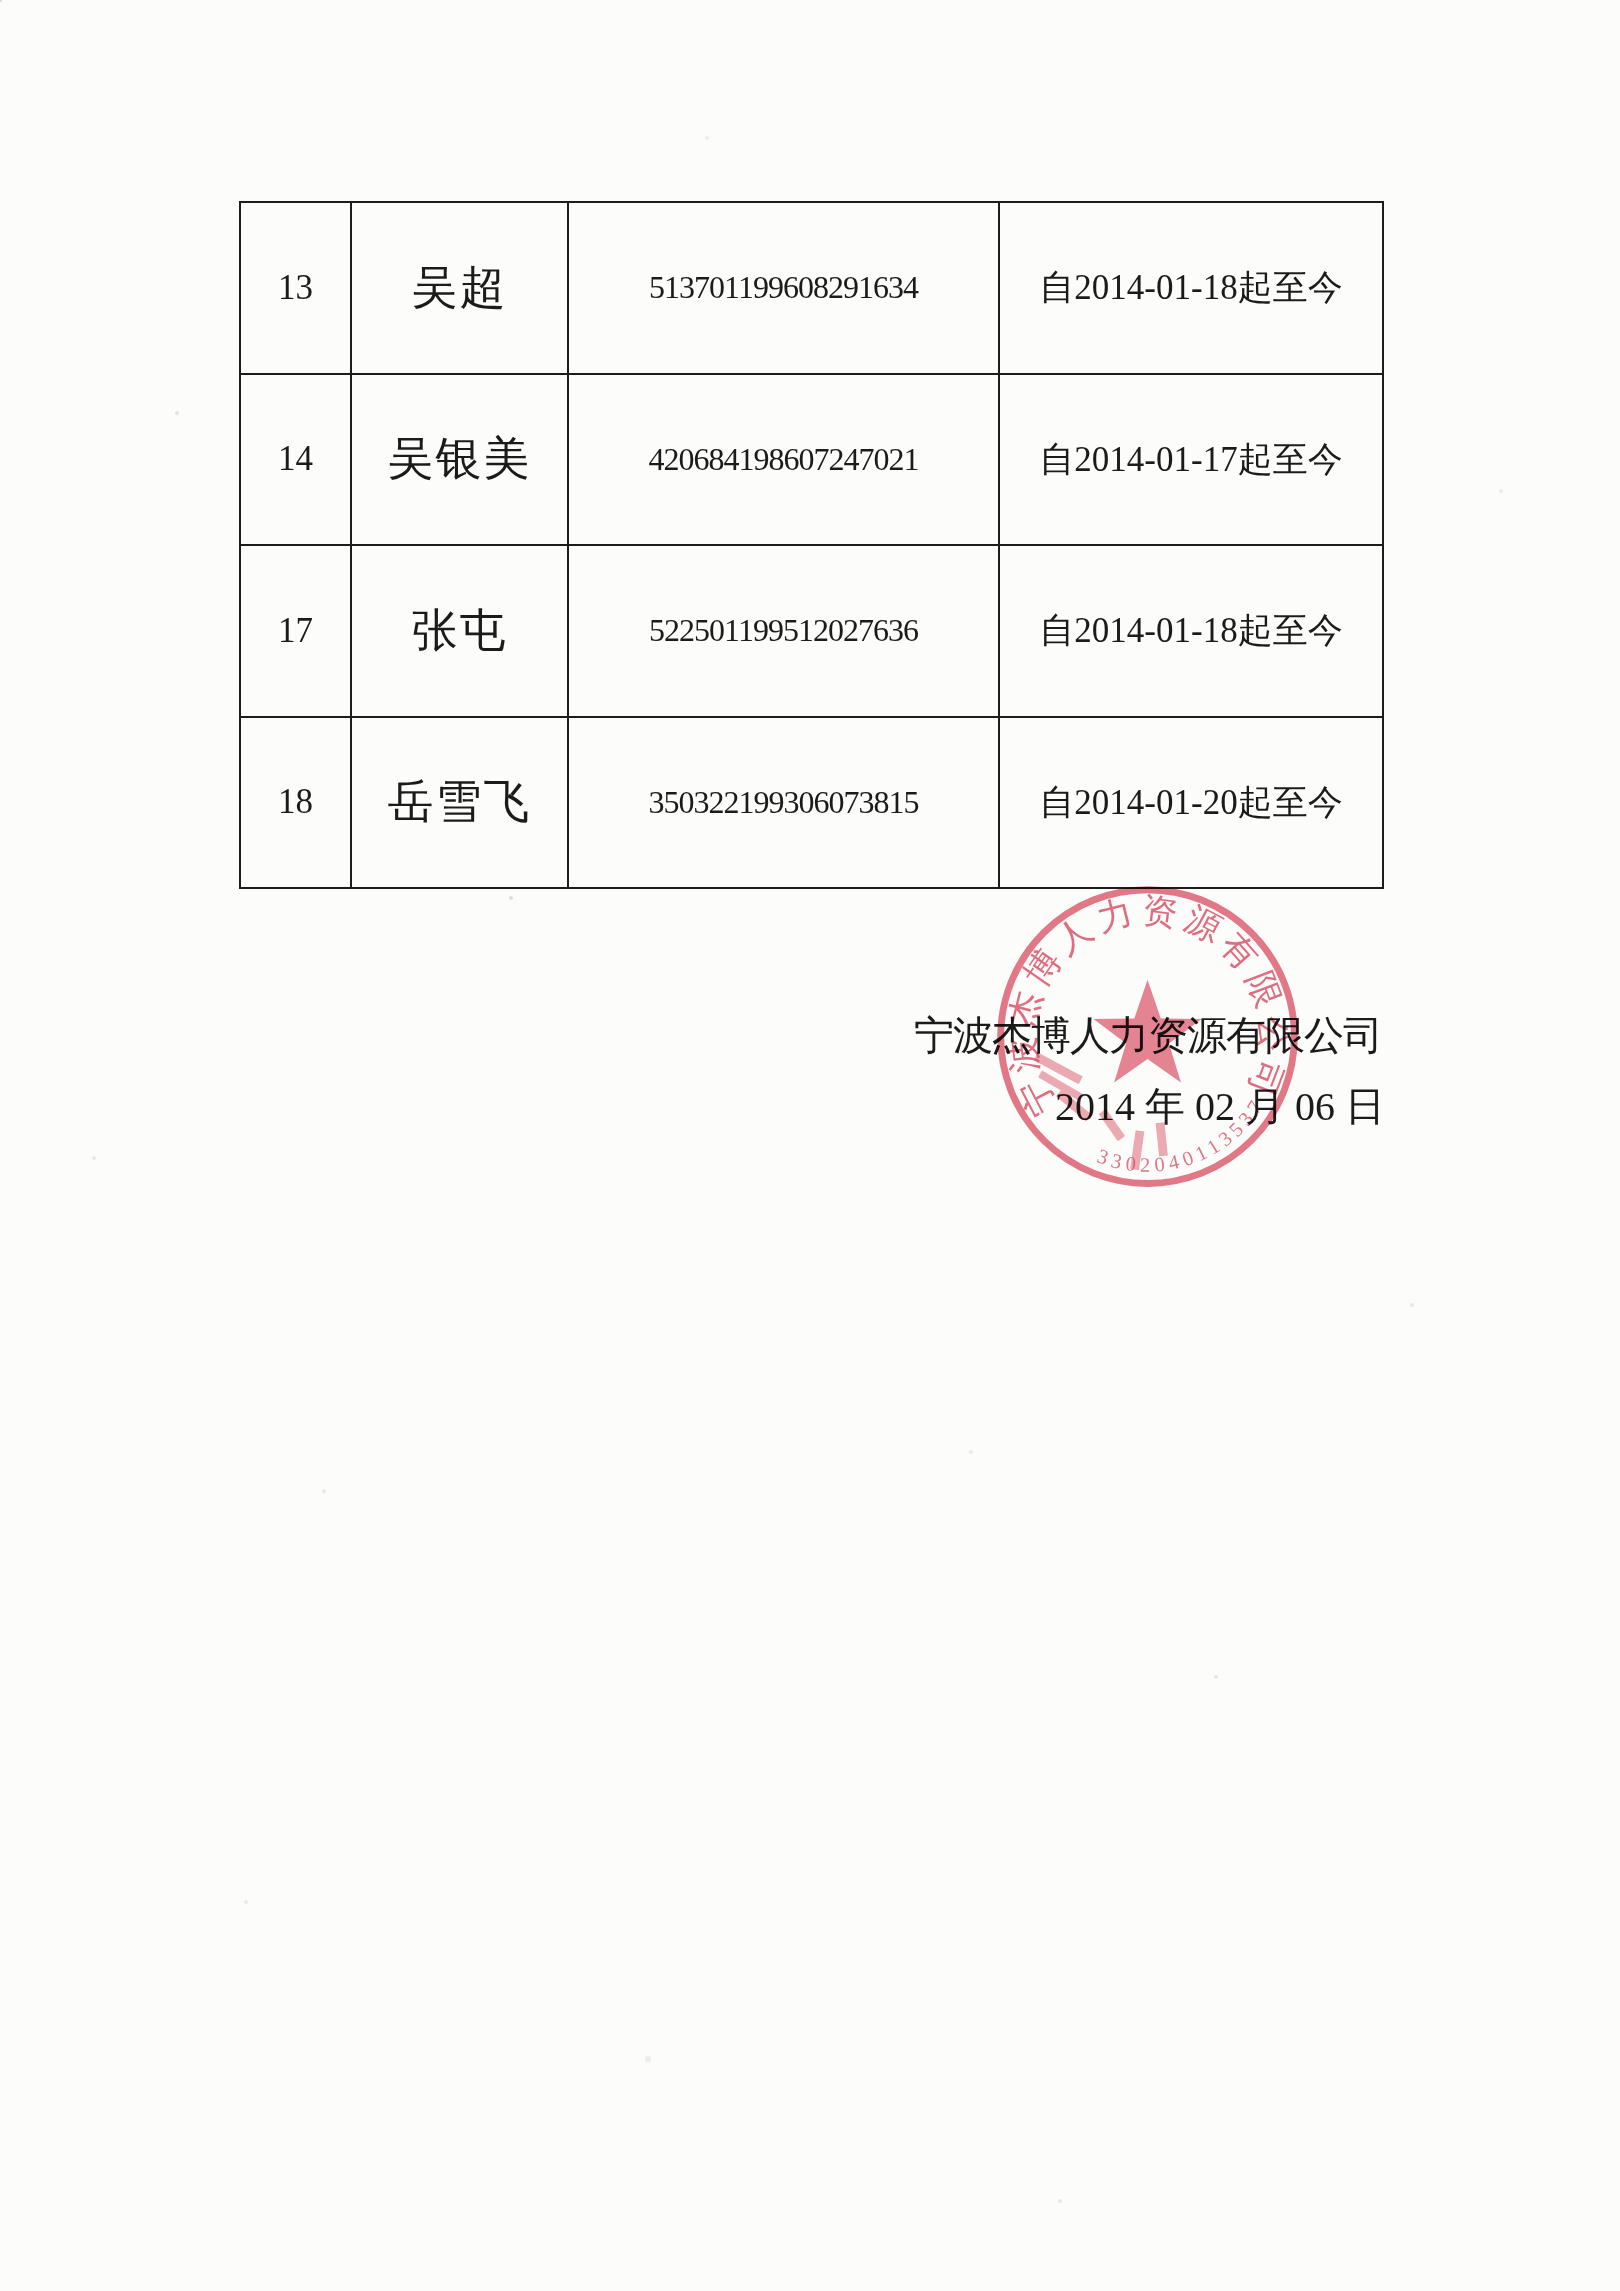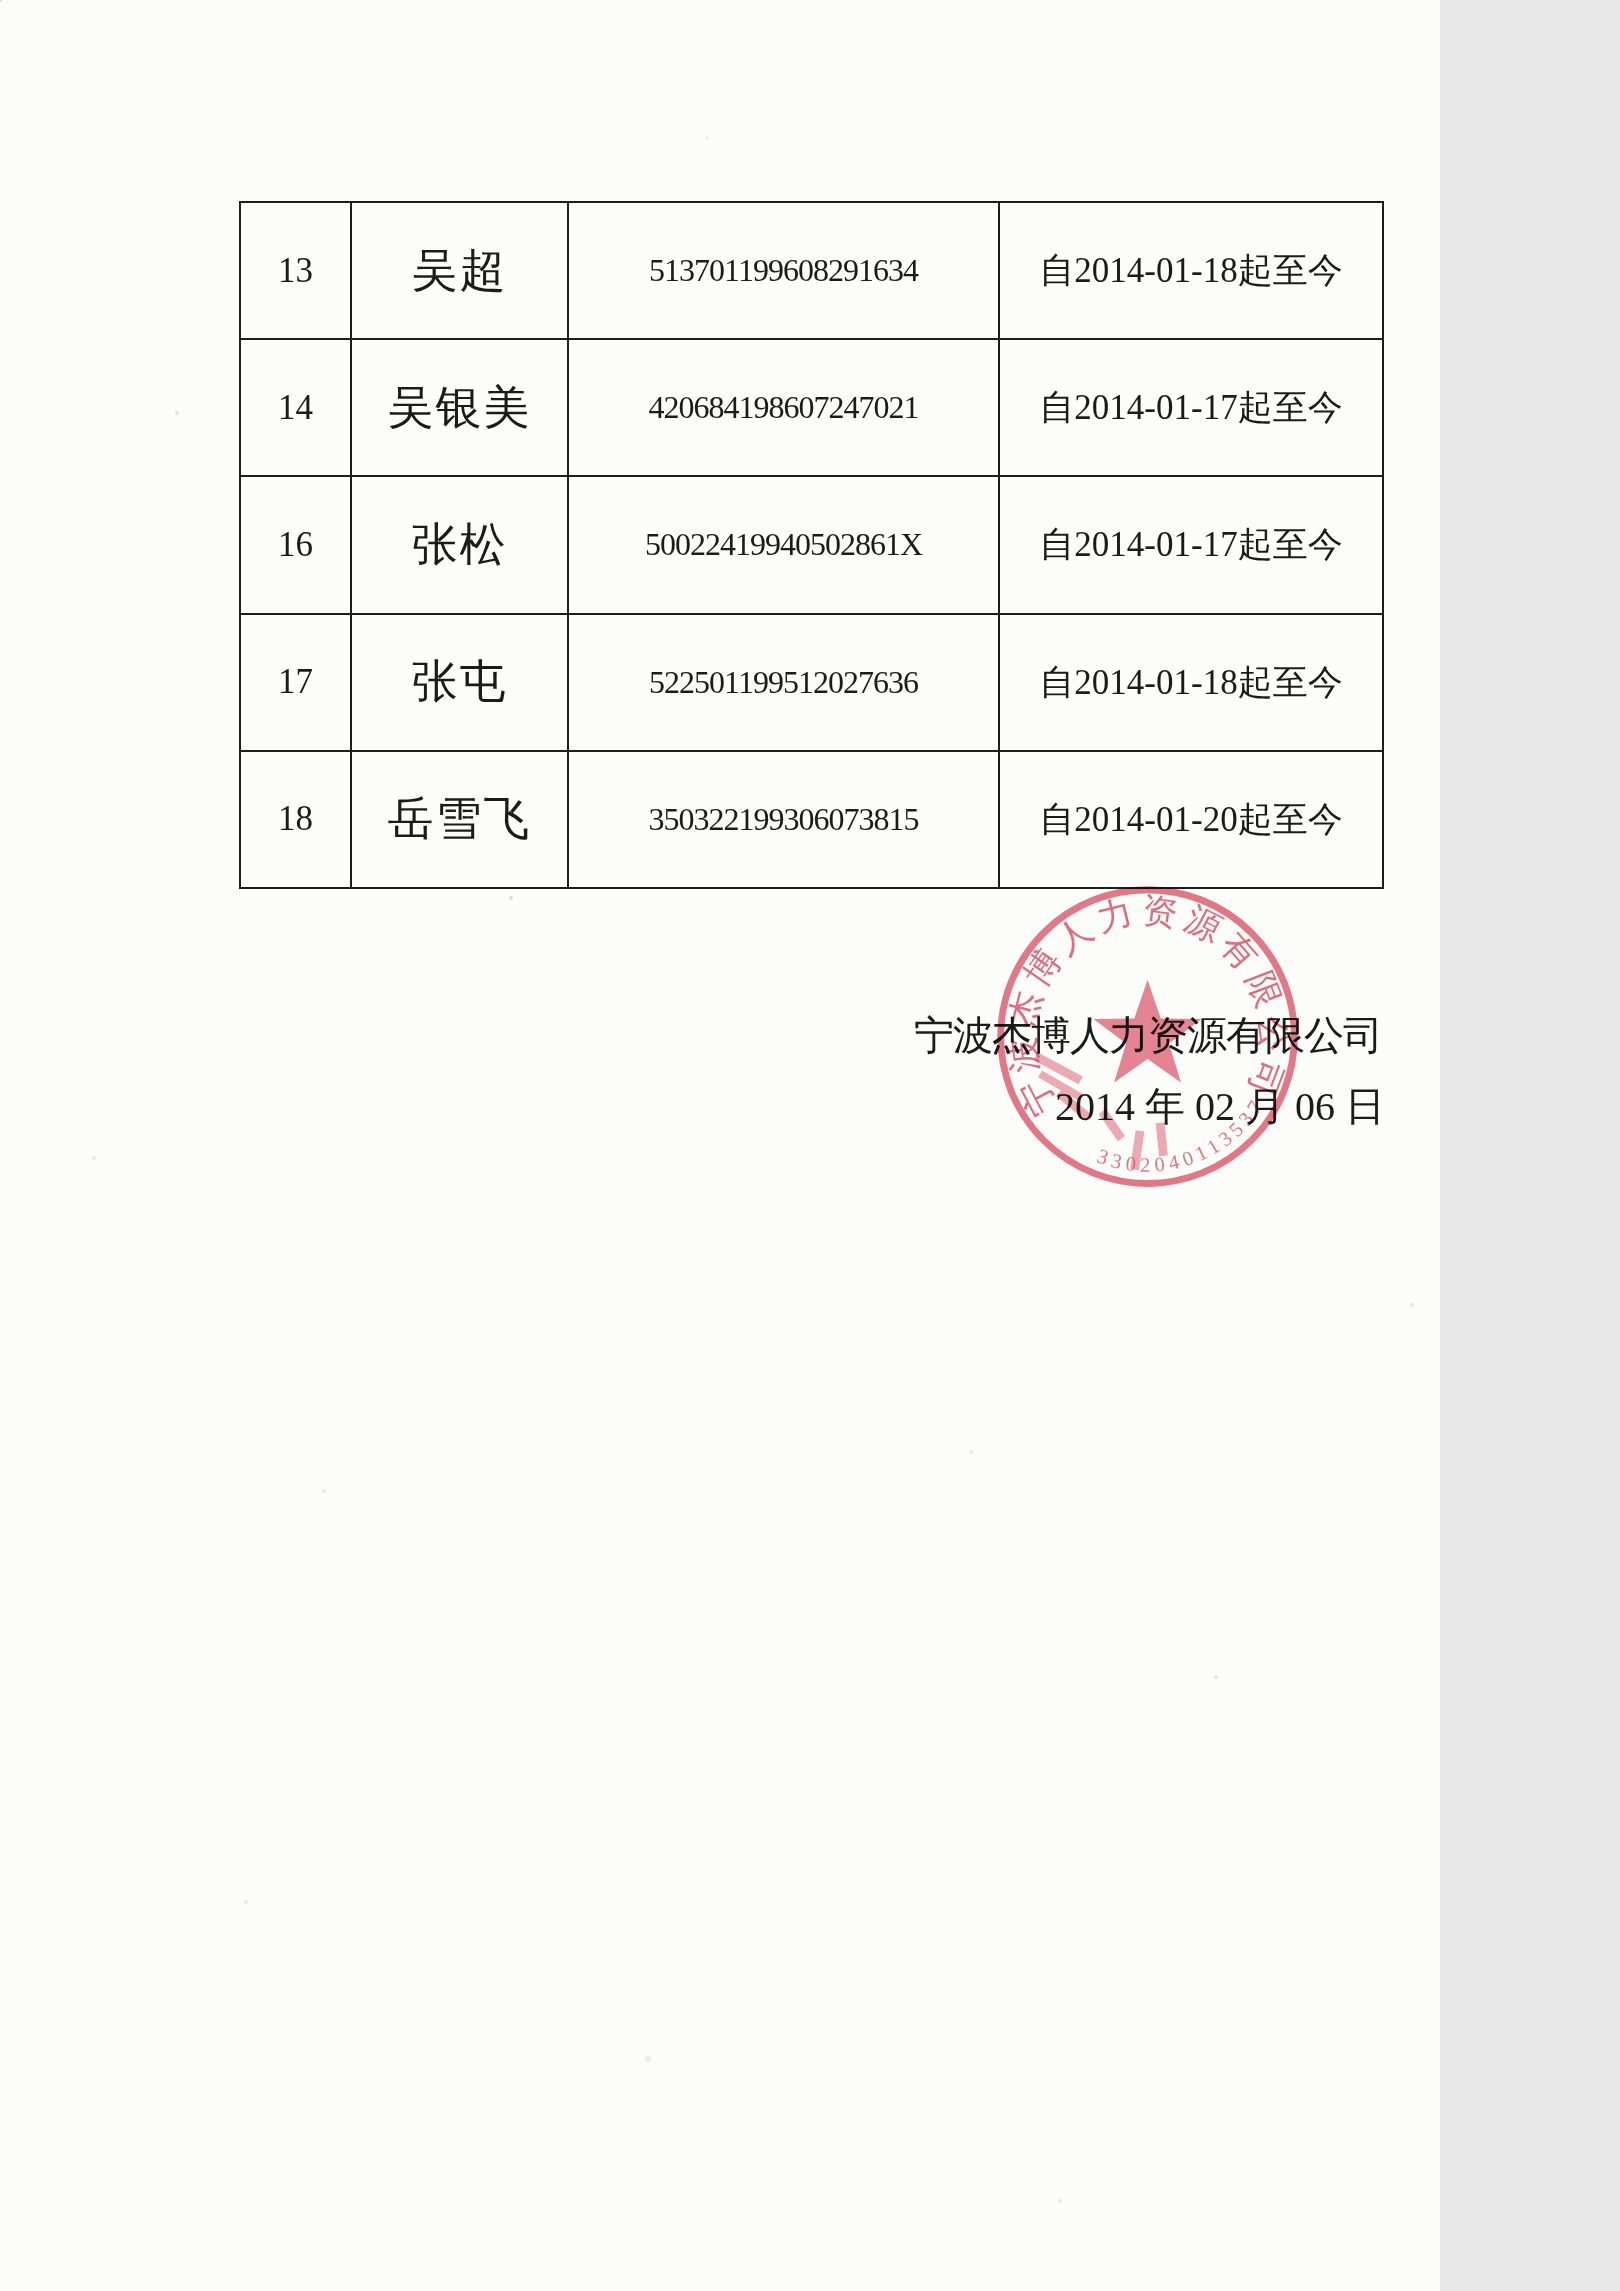--- a/index.html
+++ b/index.html
@@ -1,18 +1,18 @@
 <!DOCTYPE html>
 <html><head>
 <meta charset="utf-8">
 <style>
   html,body{margin:0;padding:0;background:#e8e8e8;}
   .page{
     position:relative;
-    width:1440px;height:2292px;
+    width:1620px;height:2292px;
     background:#fcfcfb;
     font-family:"Liberation Serif","DejaVu Serif",serif;
     color:#1b1b1b;
     overflow:hidden;
     text-decoration:underline;
   }
   
   table.roster{
     position:absolute;left:239px;top:201px;
     width:1143px;height:688px;
@@ -84,26 +84,20 @@
         <td class="id-cell">513701199608291634</td>
         <td class="period-cell">自2014-01-18起至今</td>
       </tr>
       <tr>
         <td class="no-cell">14</td>
         <td class="name-cell">吴银美</td>
         <td class="id-cell">420684198607247021</td>
         <td class="period-cell">自2014-01-17起至今</td>
       </tr>
       <tr>
-        <td class="no-cell">16</td>
-        <td class="name-cell">张松</td>
-        <td class="id-cell">50022419940502861X</td>
-        <td class="period-cell">自2014-01-17起至今</td>
-      </tr>
-      <tr>
         <td class="no-cell">17</td>
         <td class="name-cell">张屯</td>
         <td class="id-cell">522501199512027636</td>
         <td class="period-cell">自2014-01-18起至今</td>
       </tr>
       <tr>
         <td class="no-cell">18</td>
         <td class="name-cell">岳雪飞</td>
         <td class="id-cell">350322199306073815</td>
         <td class="period-cell">自2014-01-20起至今</td>

